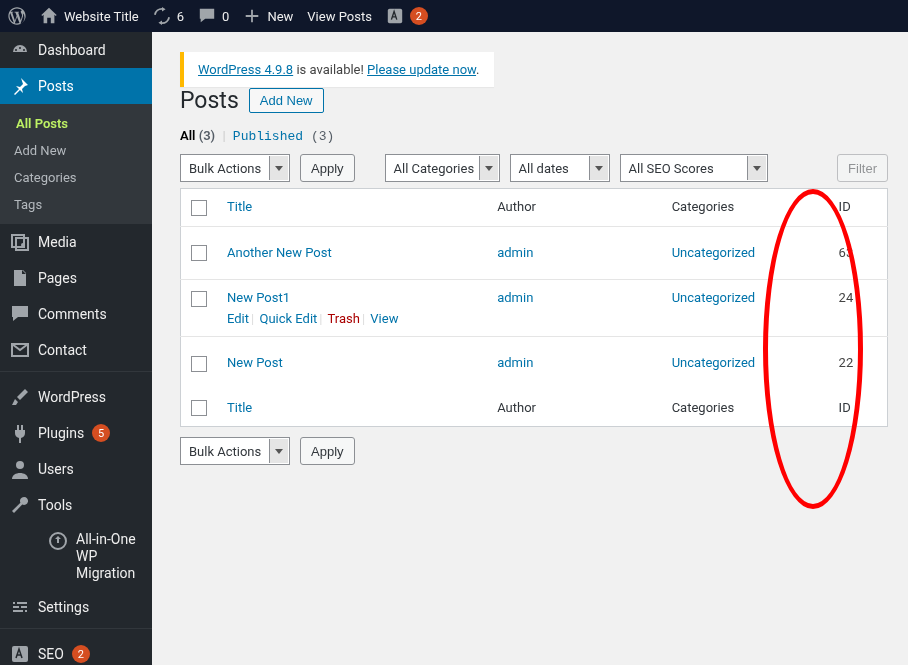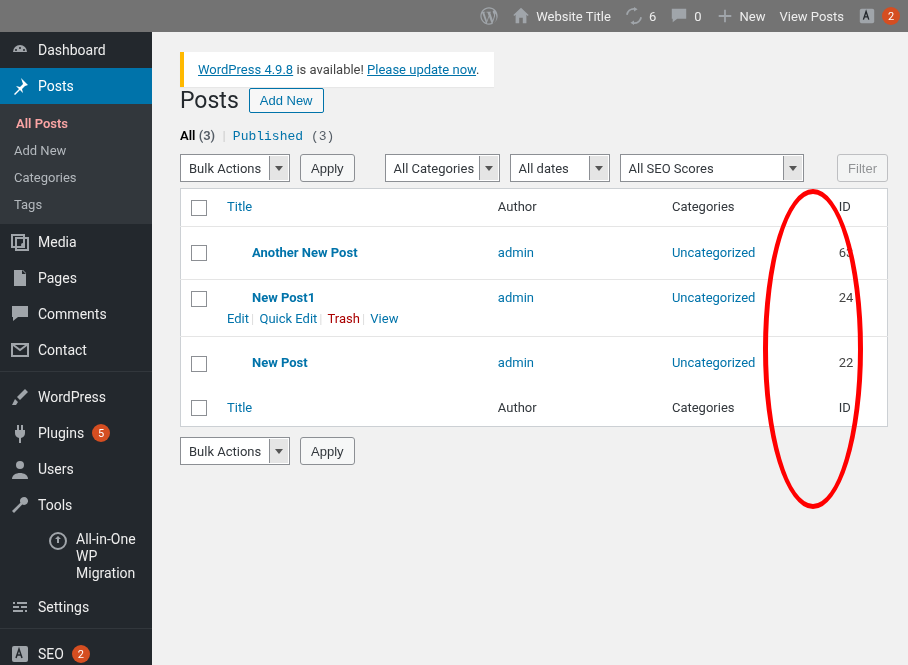--- a/index.html
+++ b/index.html
@@ -12,28 +12,27 @@
     height: 665px;
     overflow: hidden;
     position: relative;
   }
   a { text-decoration: none; }
 
   
   .adminbar {
     position: absolute; top:0; left:0; right:0;
     height: 32px;
-    background: #737373;
+    background: #0f172a;
     color: #eee;
     display: flex;
     align-items: center;
     padding: 0 8px;
     font-size: 13px;
     gap: 14px;
-    justify-content: flex-end;
   }
   .adminbar .ab-item {
     display: flex; align-items: center; gap: 6px;
     color: #eee;
     cursor: pointer;
   }
   .adminbar .ab-item svg { width: 18px; height: 18px; fill:#a0a5aa; }
   .adminbar .count { color:#eee; }
   .orange-badge {
     display:inline-flex; align-items:center; justify-content:center;
@@ -69,21 +68,21 @@
   .submenu {
     background:#32373c;
     padding:6px 0;
   }
   .submenu .sub-item {
     padding:6px 12px 6px 14px;
     color:#b4b9be;
     font-size:13px;
     cursor:pointer;
   }
-  .submenu .sub-item.current { color:#fca5a5; font-weight:600;padding-left:16px; }
+  .submenu .sub-item.current { color:#bef264; font-weight:600;padding-left:16px; }
   .menu-sep { height:5px; background:transparent; border-top:1px solid #32373c; margin:3px 0; }
 
   
   .content {
     position:absolute; top:32px; left:160px; right:0; bottom:0;
     background:#f1f1f1;
     padding:20px 20px 0 20px;
     overflow:hidden;
   }
   .notice {
@@ -142,21 +141,21 @@
   table.wp-list thead th, table.wp-list tfoot th {
     font-weight:400; color:#32373c;
   }
   table.wp-list thead th a, table.wp-list tfoot th a { color:#0073aa; }
   table.wp-list tbody tr { border-top:1px solid #e5e5e5; }
   .col-cb { width:34px; }
   .col-title { width:280px; }
   .col-author { width:180px; }
   .col-cat { width:170px; }
   .col-id { width:60px; text-align:left; }
-  .post-title { color:#0073aa; font-weight:700; cursor:pointer;margin-left:25px; }
+  .post-title { color:#0073aa; font-weight:400; cursor:pointer; }
   .row-actions { margin-top:6px; font-size:13px; }
   .row-actions a { color:#0073aa; }
   .row-actions .trash { color:#a00; }
   .row-actions .div { color:#ddd; margin:0 2px; }
   td a.link { color:#0073aa; cursor:pointer; }
   tbody tr.extra-space td { padding-top:18px; padding-bottom:18px; }
 
   input[type=checkbox]{
     width:16px; height:16px; border:1px solid #8c8f94; background:#fff;
     appearance:none; -webkit-appearance:none; display:inline-block; vertical-align:middle;
@@ -337,21 +336,21 @@
     <span class="sep">|</span>
     <a><span>Published</span> <span class="count">(3)</span></a>
   </div>
 
   <div class="tablenav">
     <span class="drop" style="width:110px">Bulk Actions</span>
     <button class="button">Apply</button>
     <span style="width:10px"></span>
     <span class="drop" style="width:115px">All Categories</span>
     <span class="drop" style="width:100px">All dates</span>
-    <span class="drop" style="width:184px">All SEO Scores</span>
+    <span class="drop" style="width:148px">All SEO Scores</span>
     <button class="button filter-btn">Filter</button>
   </div>
 
   <table class="wp-list">
     <thead>
       <tr>
         <th class="col-cb"><input type="checkbox" style=""></th>
         <th class="col-title"><a>Title</a></th>
         <th class="col-author">Author</th>
         <th class="col-cat">Categories</th>

